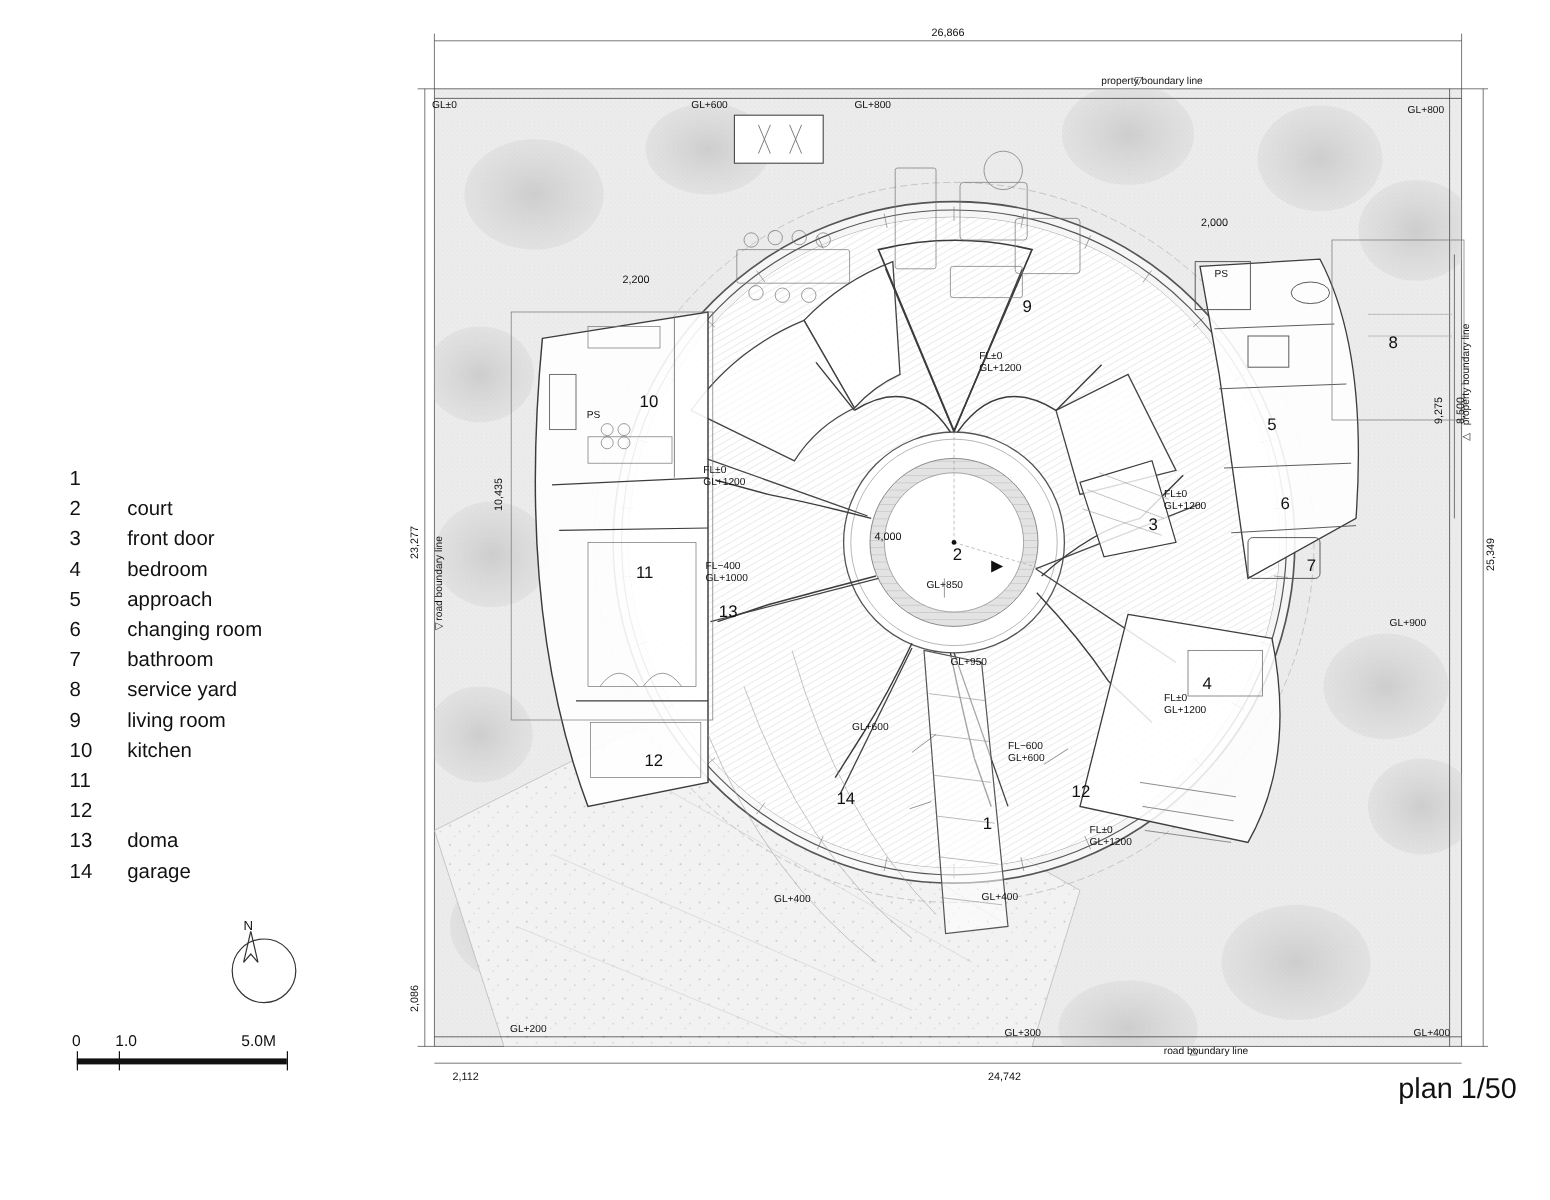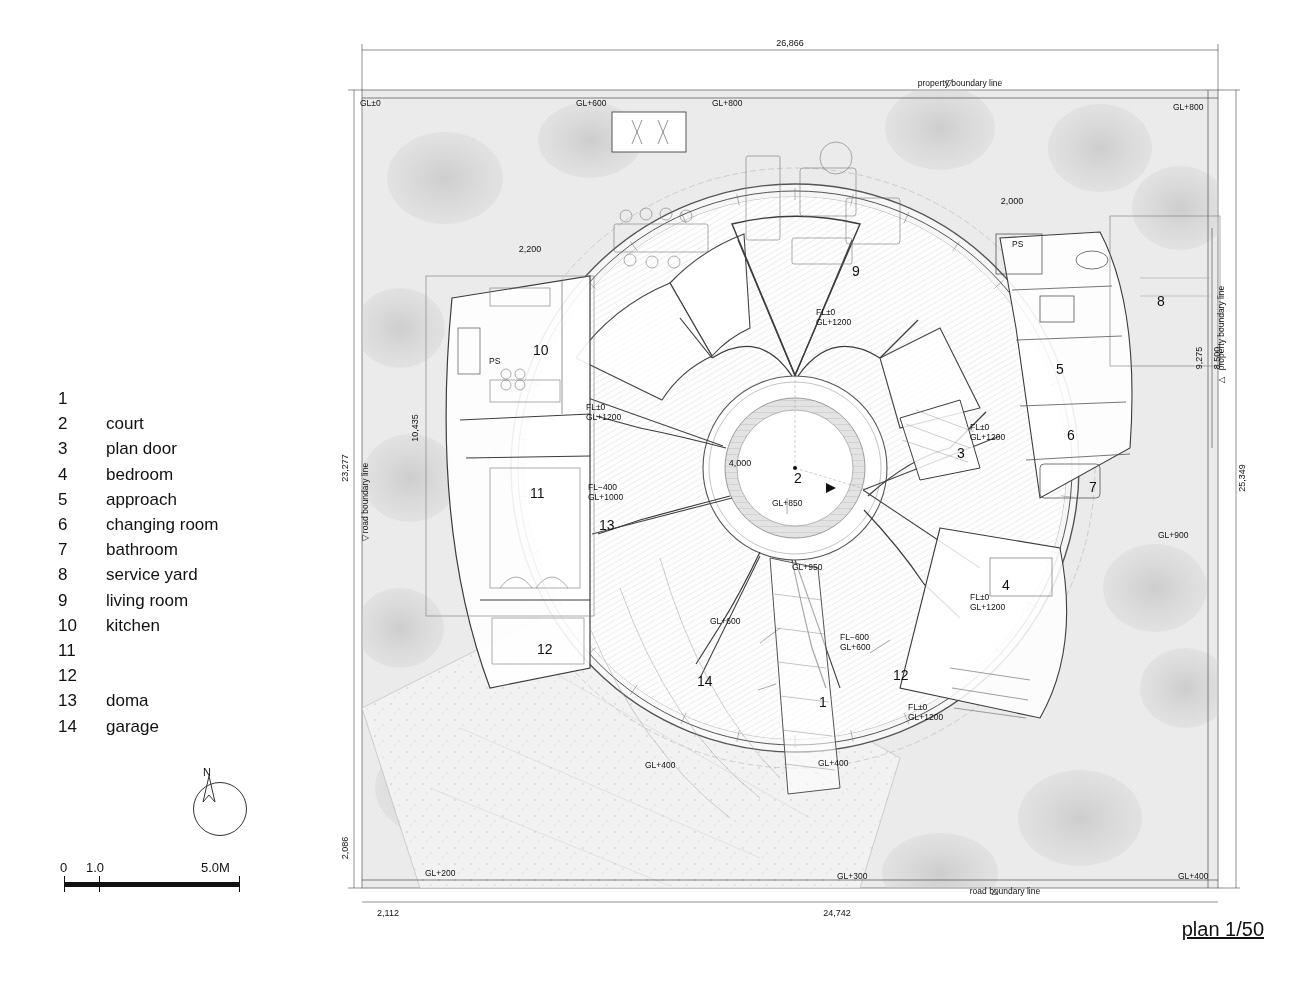--- a/index.html
+++ b/index.html
@@ -17,45 +17,45 @@
   #compass .n-letter{position:absolute;left:18px;top:-4px;font-size:11px;}
   #compass .needle{position:absolute;left:13px;top:6px;width:22px;height:28px;}
 
   
   #scalebar{position:absolute;left:64px;top:872px;width:190px;height:28px;}
   #scalebar .bar{position:absolute;left:0;top:10px;width:175px;height:5px;background:#111;}
   #scalebar .tick{position:absolute;top:4px;width:1px;height:16px;background:#111;}
   #scalebar .lbl{position:absolute;top:-12px;font-size:13px;}
 
   
-  #plan-title{position:absolute;right:28px;top:918px;font-size:20px;text-decoration:underline;}
+  #plan-title{position:absolute;right:28px;top:894px;font-size:24px;}
 
   
-  #drawing{position:absolute;left:340px;top:28px;width:930px;height:890px;}
+  #drawing{position:absolute;left:340px;top:12px;width:930px;height:890px;}
   #drawing svg{position:absolute;left:0;top:0;}
 
   .dim-text{font-size:9px;fill:#111;font-family:"Liberation Sans",sans-serif;}
   .lvl-text{font-size:8.5px;fill:#111;font-family:"Liberation Sans",sans-serif;}
   .room-num{font-size:14px;fill:#111;font-family:"Liberation Sans",sans-serif;}
   .bnd-text{font-size:8.5px;fill:#111;font-family:"Liberation Sans",sans-serif;}
 </style>
 </head>
 <body>
 
 <div id="legend">
     <div class="legend-row">
       <span class="legend-num">1</span>
     </div>
     <div class="legend-row">
       <span class="legend-num">2</span>
       <span class="legend-label">court</span>
     </div>
     <div class="legend-row">
       <span class="legend-num">3</span>
-      <span class="legend-label">plan door</span>
+      <span class="legend-label">front door</span>
     </div>
     <div class="legend-row">
       <span class="legend-num">4</span>
       <span class="legend-label">bedroom</span>
     </div>
     <div class="legend-row">
       <span class="legend-num">5</span>
       <span class="legend-label">approach</span>
     </div>
     <div class="legend-row">
@@ -101,21 +101,21 @@
     <polygon points="11,0 17,26 11,19 5,26" fill="none" stroke="#333" stroke-width="1"></polygon>
   </svg>
 </div>
 
 <div id="scalebar">
   <div class="bar"></div>
   <div class="tick" style="left:0"></div>
   <div class="tick" style="left:35px"></div>
   <div class="tick" style="left:175px"></div>
   <div class="lbl" style="left:-4px">0</div>
-  <div class="lbl" style="left:22px">1.0</div>
+  <div class="lbl" style="left:32px">1.0</div>
   <div class="lbl" style="left:137px">5.0M</div>
 </div>
 
 <div id="plan-title">plan 1/50</div>
 
 <div id="drawing">
   <svg width="930" height="890" viewBox="0 0 930 890">
     <defs>
       <pattern id="noise" width="4" height="4" patternUnits="userSpaceOnUse">
         <rect width="4" height="4" fill="#ececec"></rect>

